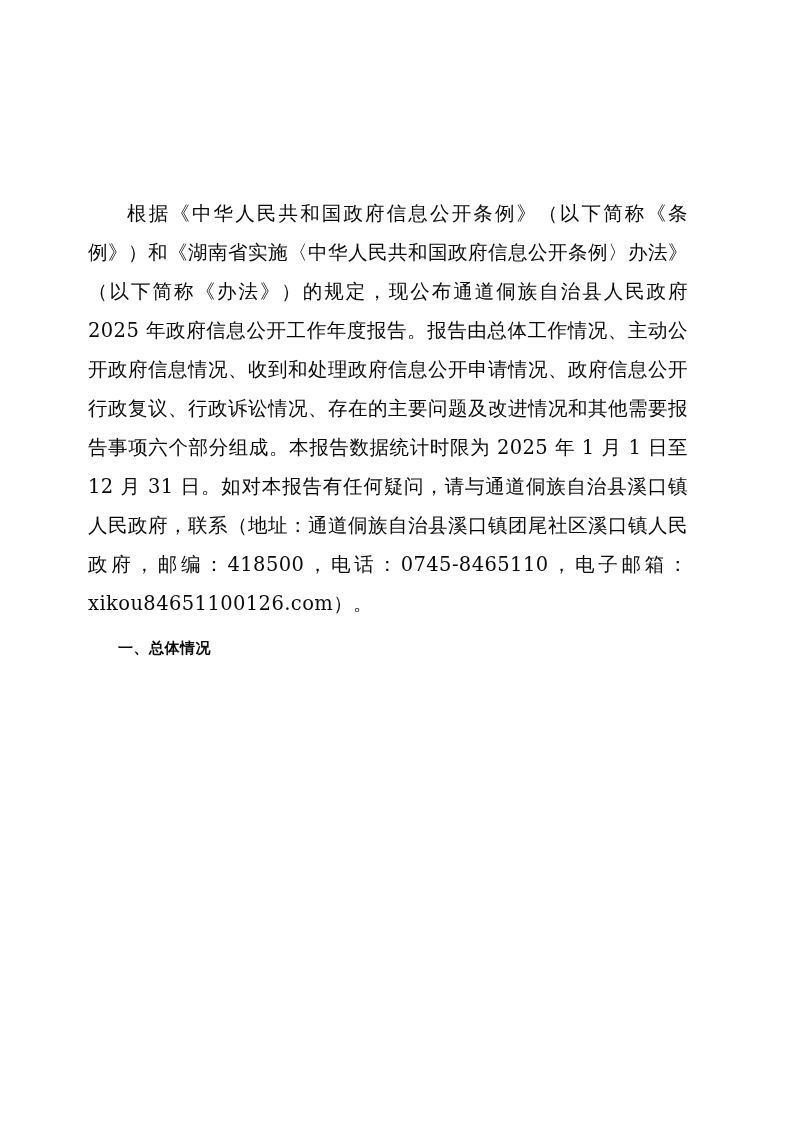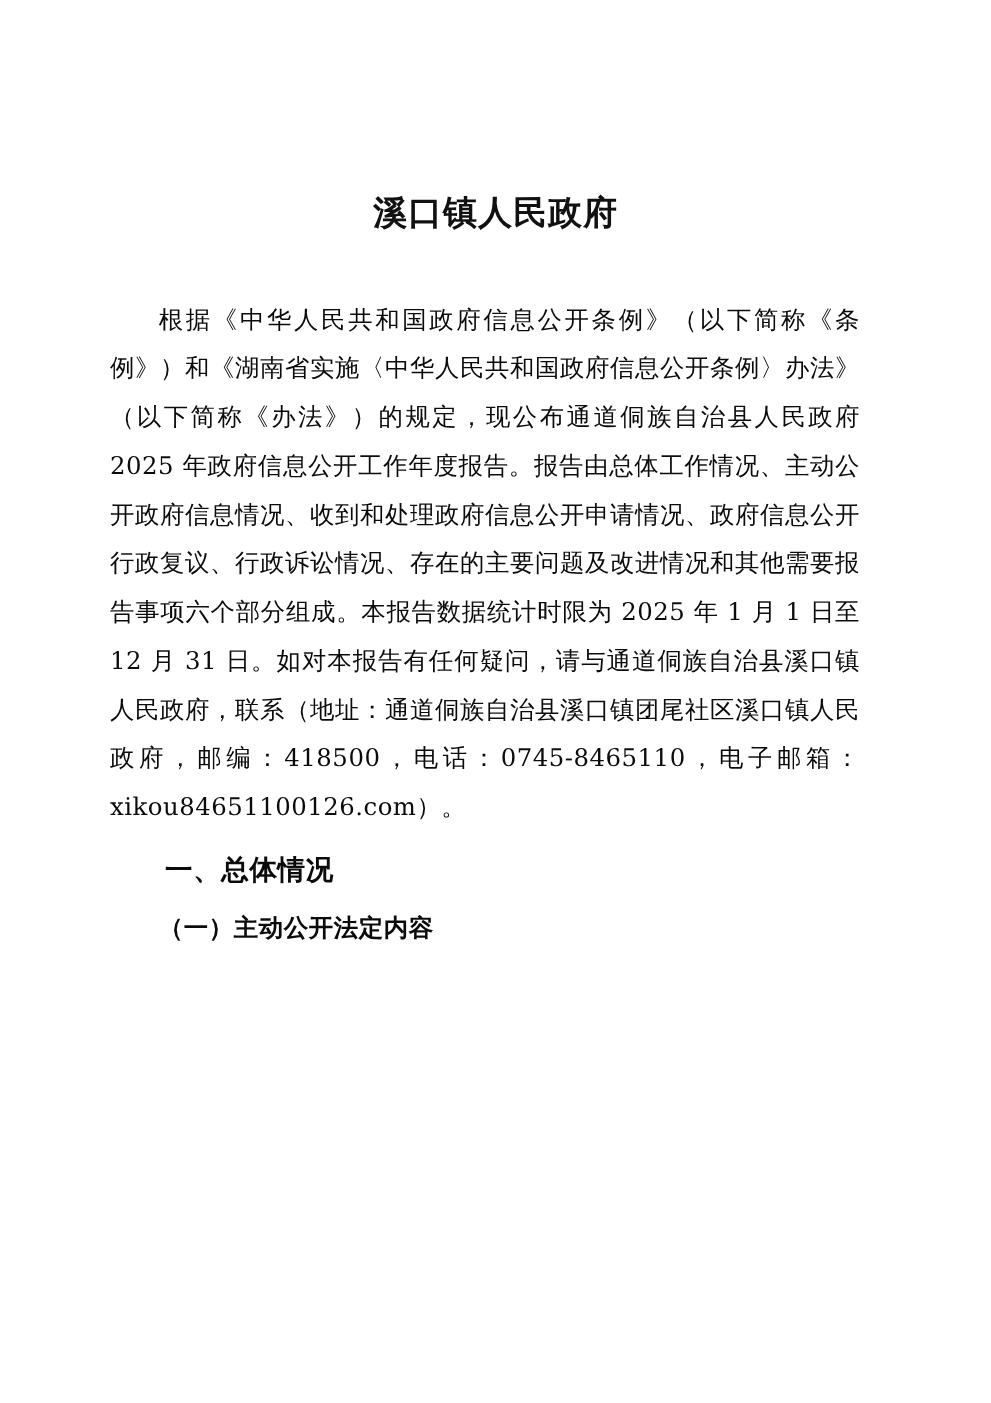--- a/index.html
+++ b/index.html
@@ -49,21 +49,21 @@
     text-align: justify;
     text-justify: inter-ideograph;
     text-indent: 2em;
     margin: 0 17px 4px 0;
     letter-spacing: 0.4px;
     color: #0b0b0b;
   }
   h2.heading-1 {
     font-family: "DejaVu Sans", "Liberation Sans", sans-serif;
     font-weight: bold;
-    font-size: 22px;
+    font-size: 15px;
     line-height: 2.0;
     text-indent: 2em;
     margin: 10px 0 0 0;
     letter-spacing: 0.5px;
     color: #0b0b0b;
   }
   h3.heading-2 {
     font-family: "DejaVu Sans", "Liberation Sans", sans-serif;
     font-weight: bold;
     font-size: 19.5px;
@@ -76,27 +76,25 @@
   .section-para {
     margin-top: 4px;
   }
 </style>
 </head>
 <body>
 
 <div class="page">
 
   <div class="doc-title">
-    <span class="title-line-1">溪口镇人民政府</span>
   </div>
 
   <div class="body-block">
 
     <p class="body-text">根据《中华人民共和国政府信息公开条例》（以下简称《条例》）和《湖南省实施〈中华人民共和国政府信息公开条例〉办法》（以下简称《办法》）的规定，现公布通道侗族自治县人民政府 2025 年政府信息公开工作年度报告。报告由总体工作情况、主动公开政府信息情况、收到和处理政府信息公开申请情况、政府信息公开行政复议、行政诉讼情况、存在的主要问题及改进情况和其他需要报告事项六个部分组成。本报告数据统计时限为 2025 年 1 月 1 日至 12 月 31 日。如对本报告有任何疑问，请与通道侗族自治县溪口镇人民政府，联系（地址：通道侗族自治县溪口镇团尾社区溪口镇人民政府，邮编：418500，电话：0745-8465110，电子邮箱：xikou84651100126.com）。</p>
 
     <h2 class="heading-1">一、总体情况</h2>
 
-    <h3 class="heading-2">（一）主动公开法定内容</h3>
 
 
   </div>
 
 </div>
 
 </body></html>

